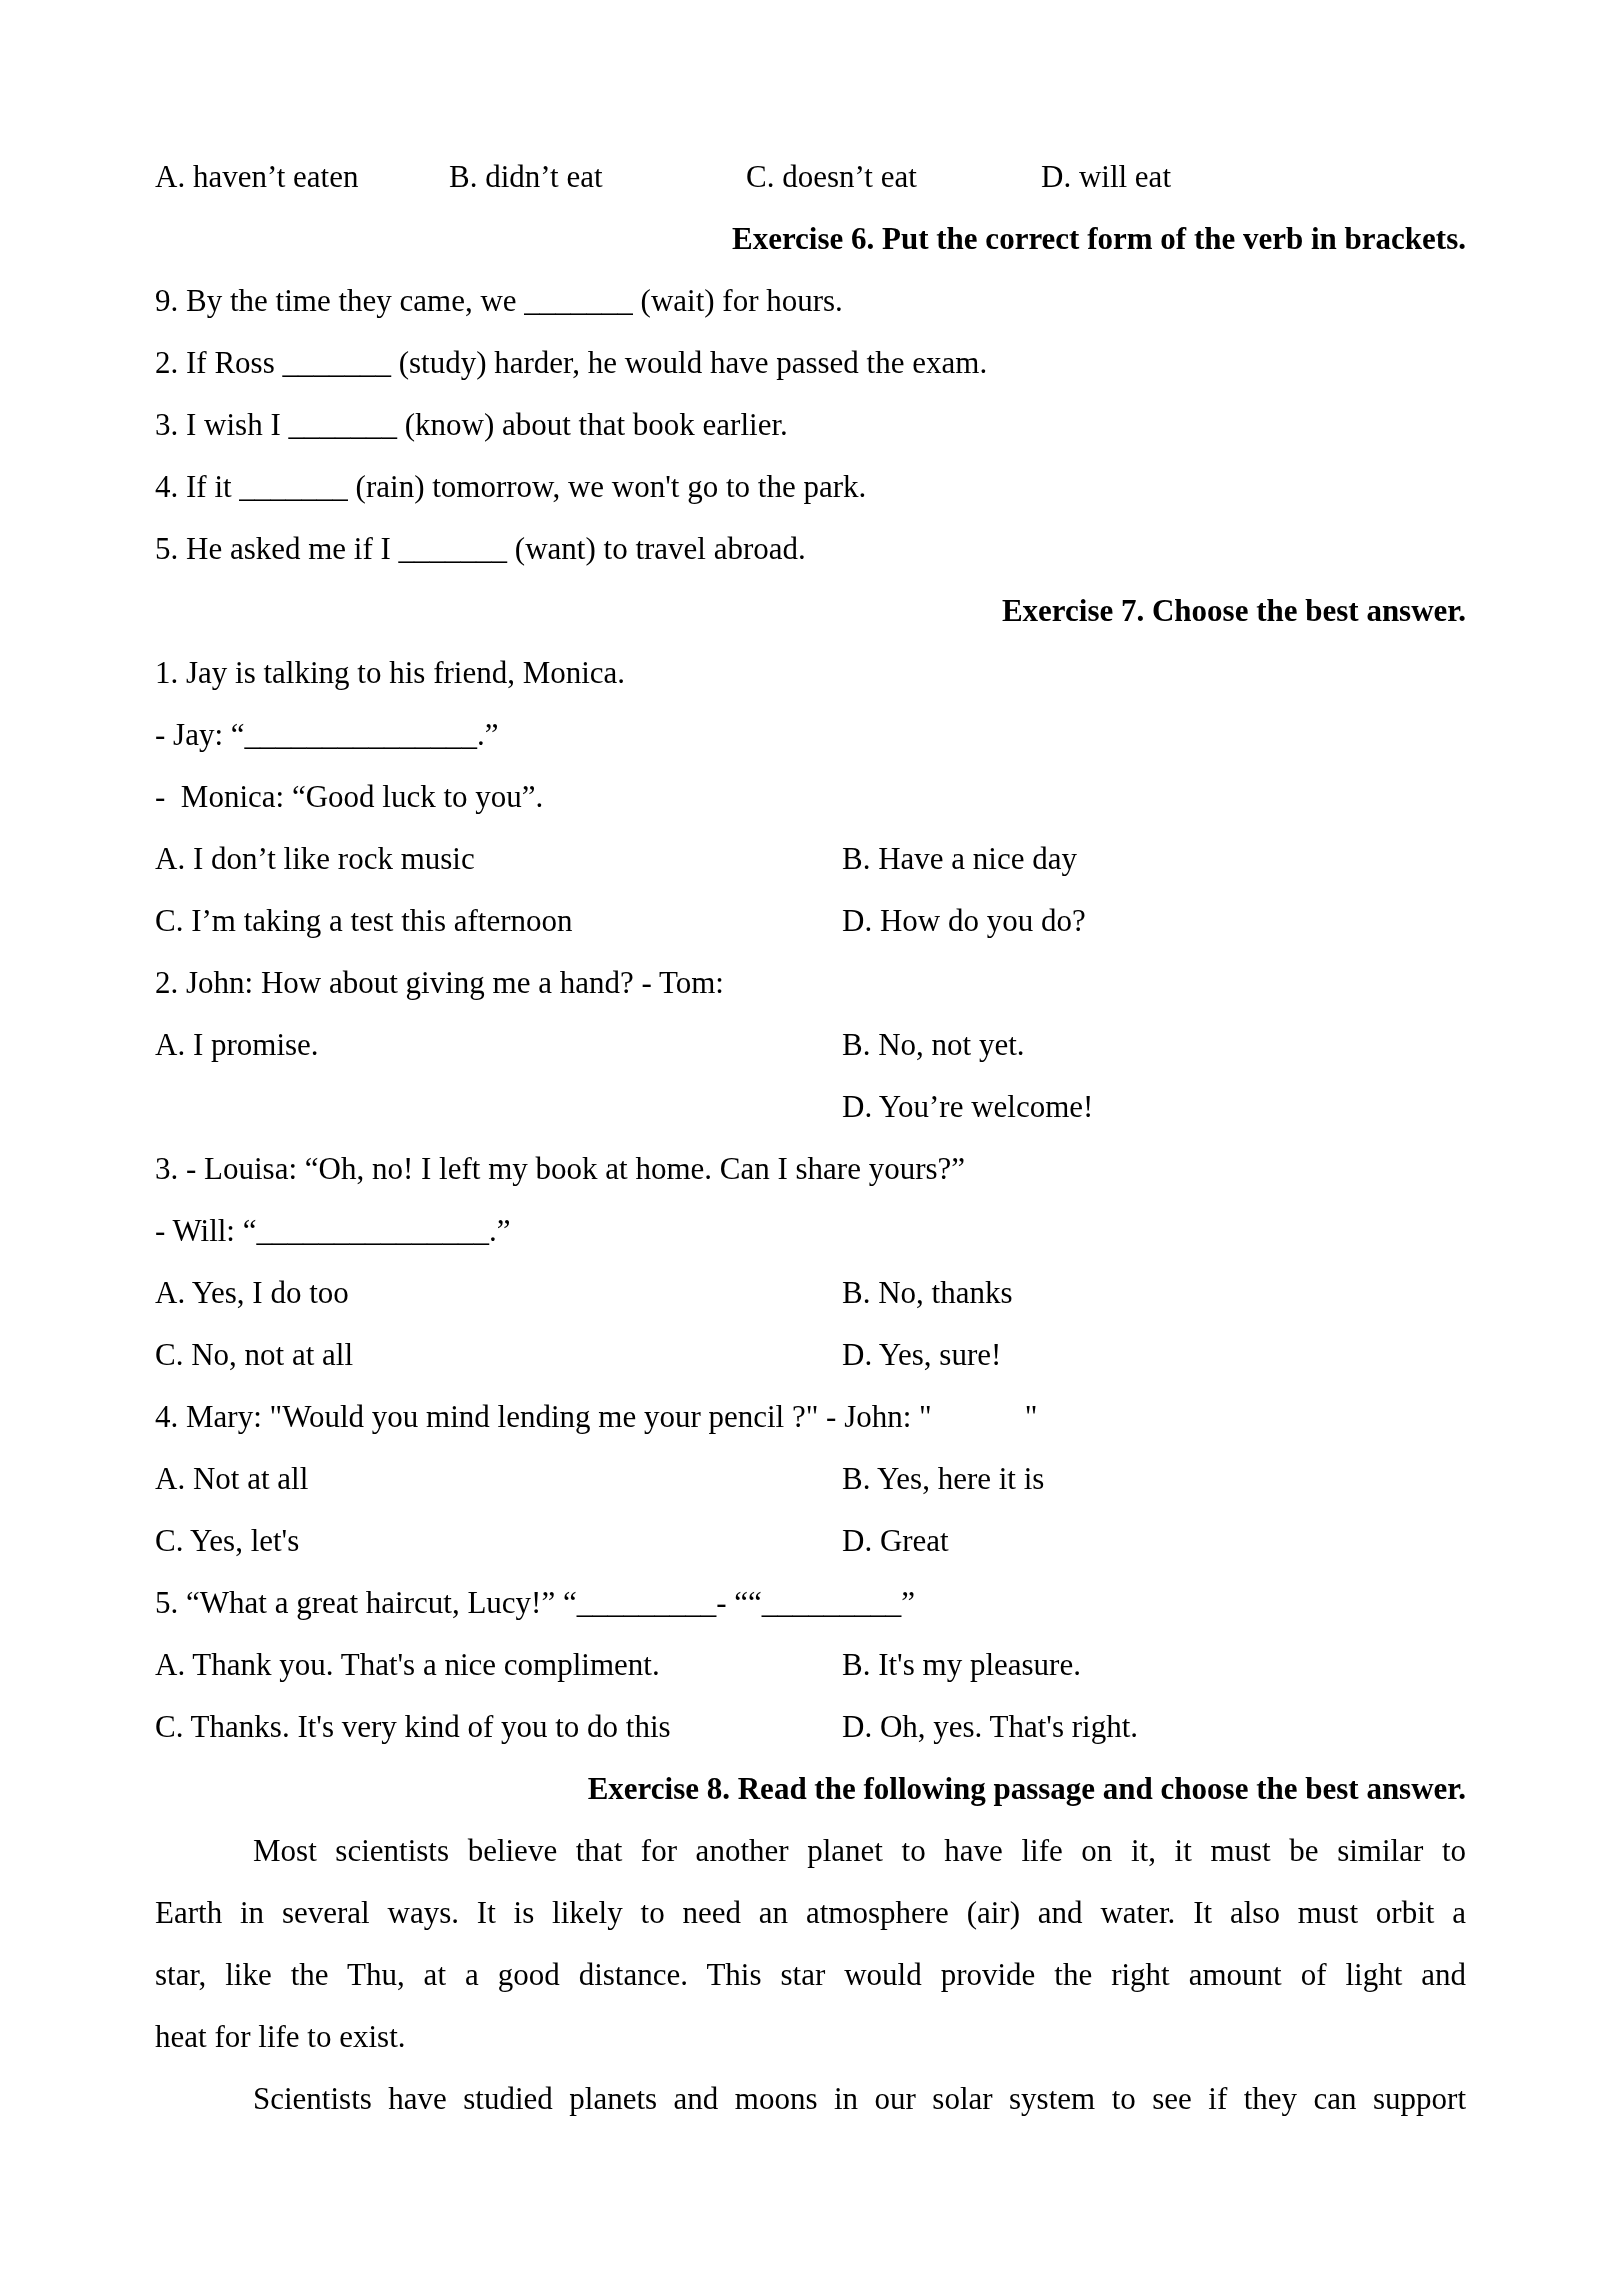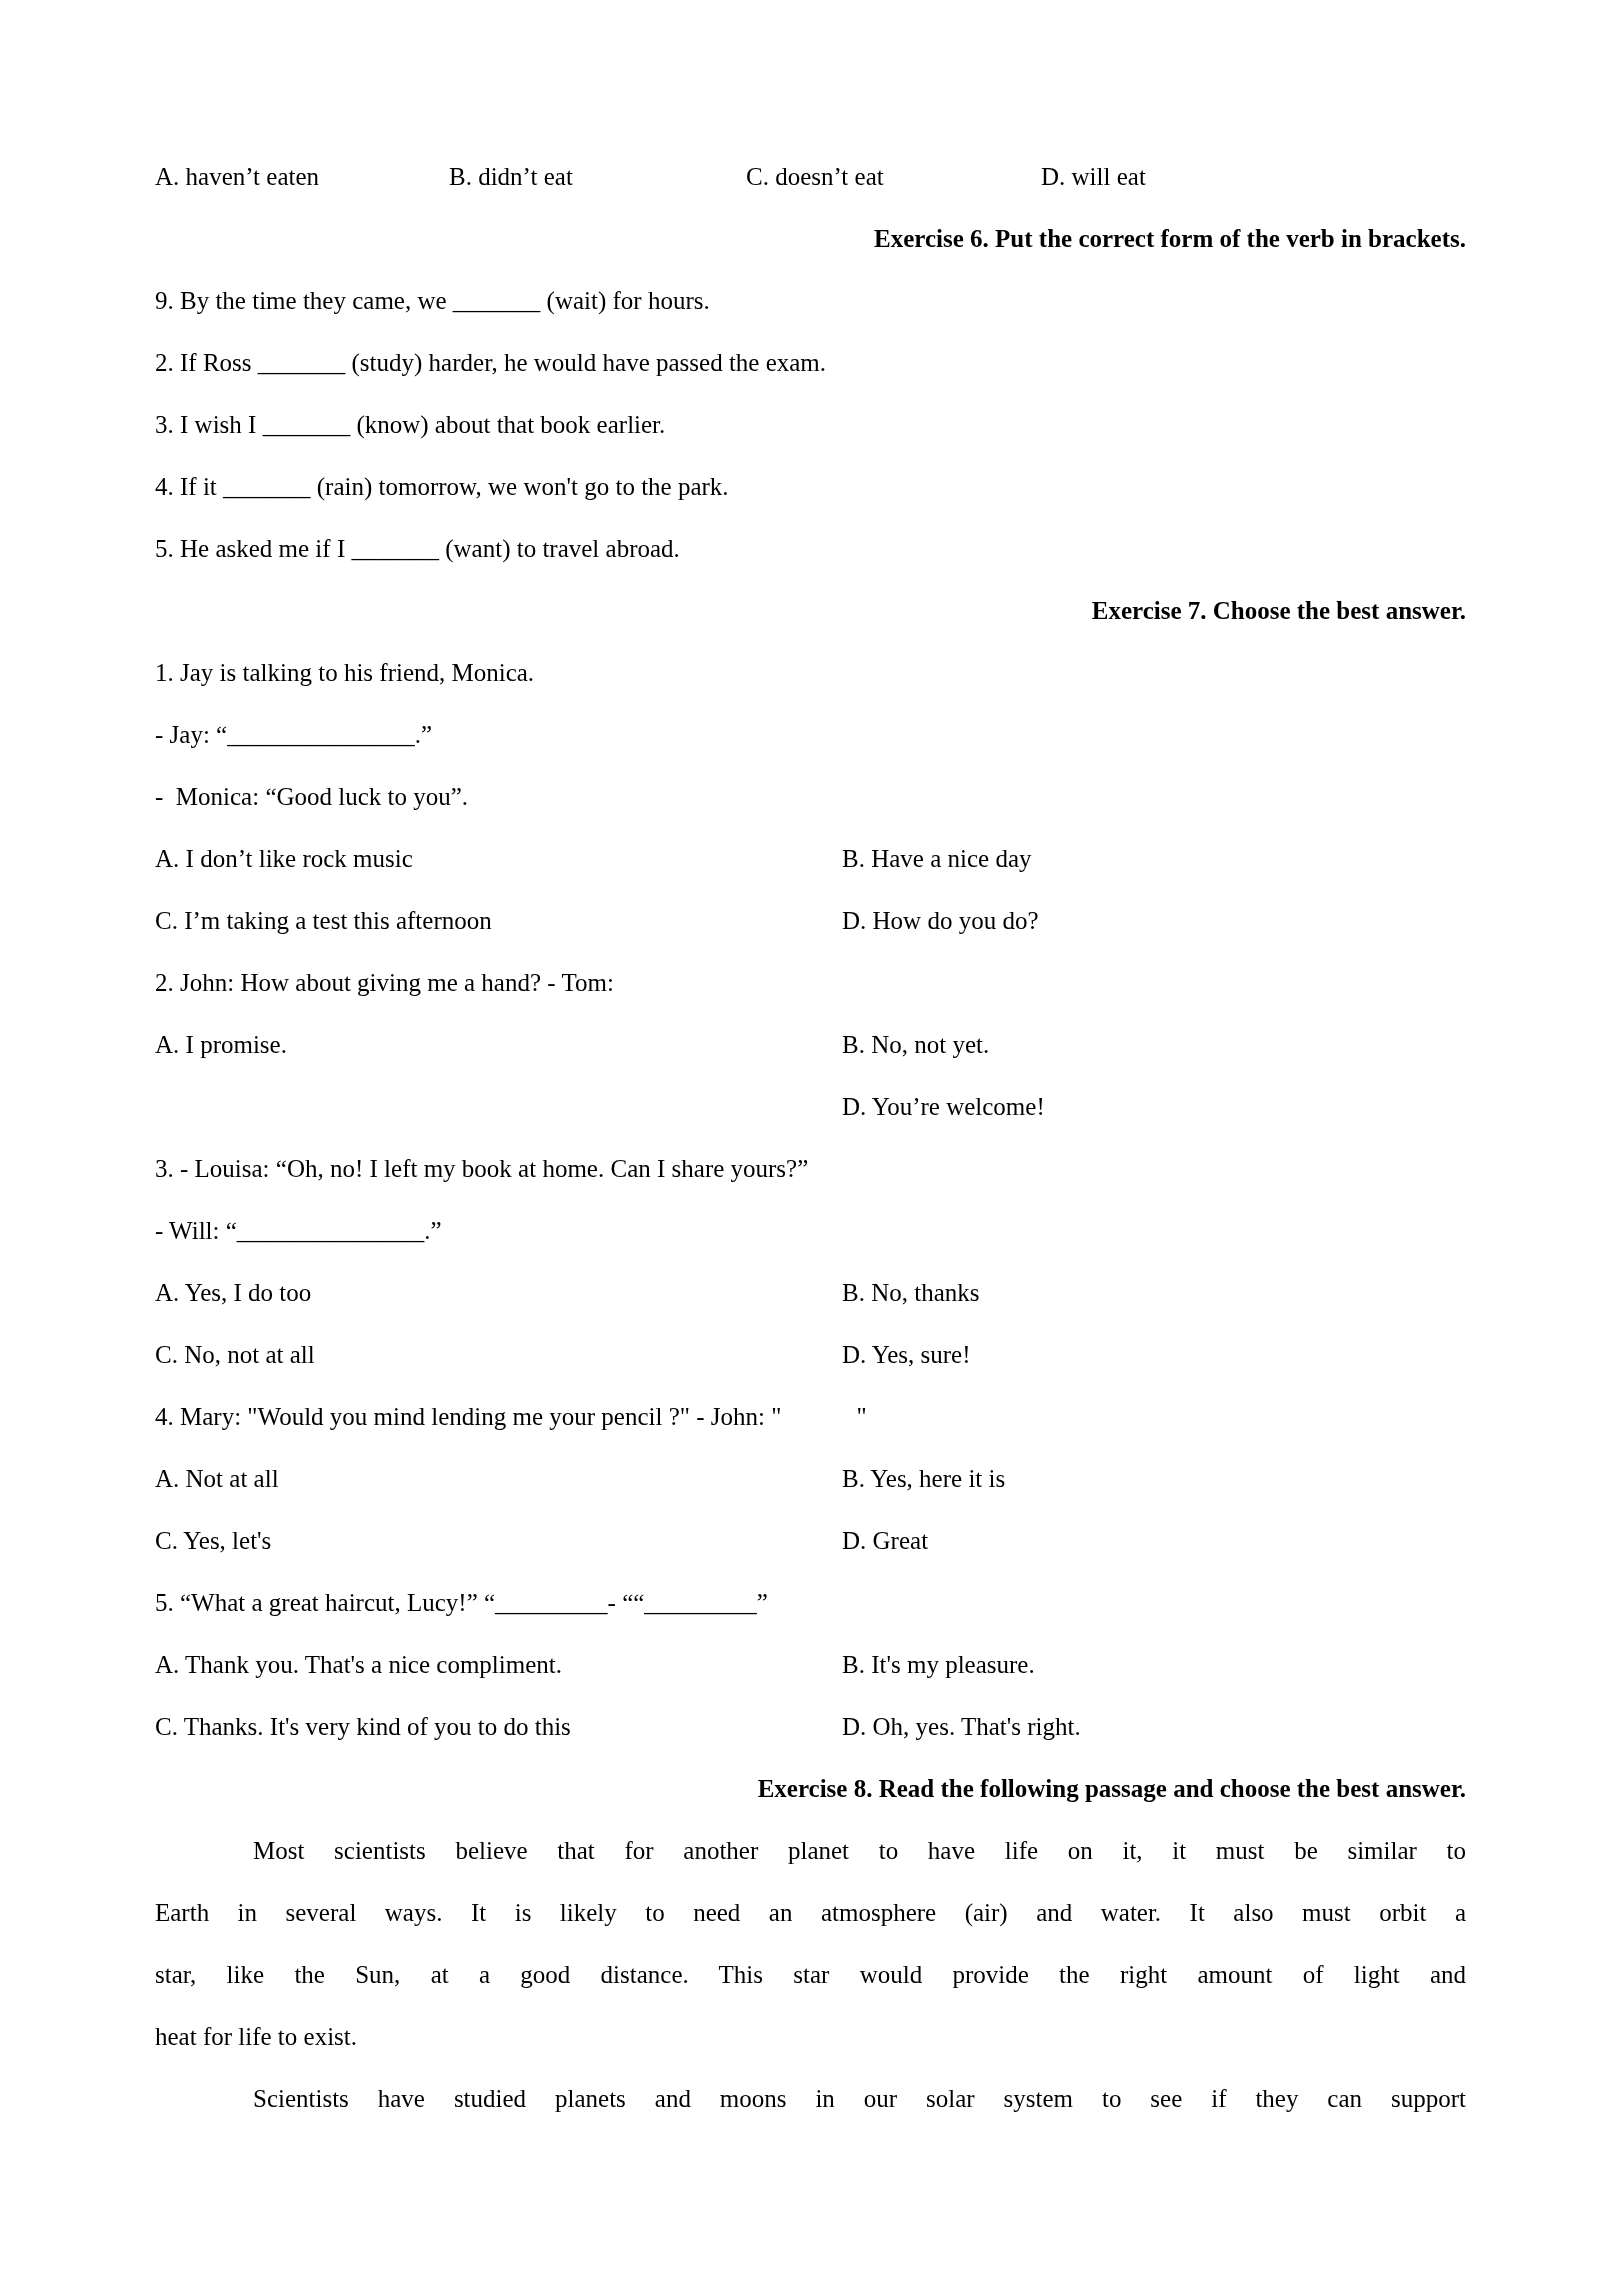--- a/index.html
+++ b/index.html
@@ -13,21 +13,21 @@
       position: relative;
       overflow: hidden;
       font-family: "Liberation Serif", "DejaVu Serif", serif;
       color: #000000;
     }
     .page {
       position: absolute;
       left: 155px;
       top: 146px;
       width: 1311px;
-      font-size: 25px;
+      font-size: 31px;
       line-height: 62px;
     }
     .line {
       height: 62px;
       white-space: pre;
       position: relative;
     }
     .bold { font-weight: bold; text-align: right; }
     .col {
       position: absolute;
@@ -121,19 +121,19 @@
   </div>
   <div class="line">
     <span class="col colA">C. Thanks. It's very kind of you to do this</span>
     <span class="col colB">D. Oh, yes. That's right.</span>
   </div>
 
   <div class="line bold">Exercise 8. Read the following passage and choose the best answer.</div>
   <div>
     <div class="para-line indent">Most scientists believe that for another planet to have life on it, it must be similar to</div>
     <div class="para-line">Earth in several ways. It is likely to need an atmosphere (air) and water. It also must orbit a</div>
-    <div class="para-line">star, like the Sun, at a good distance. This star would provide the right amount of light and</div>
+    <div class="para-line">star, like the Thu, at a good distance. This star would provide the right amount of light and</div>
     <div class="para-line left">heat for life to exist.</div>
     <div class="para-line indent">Scientists have studied planets and moons in our solar system to see if they can support</div>
   </div>
 
 </div>
 
 
 </body></html>

